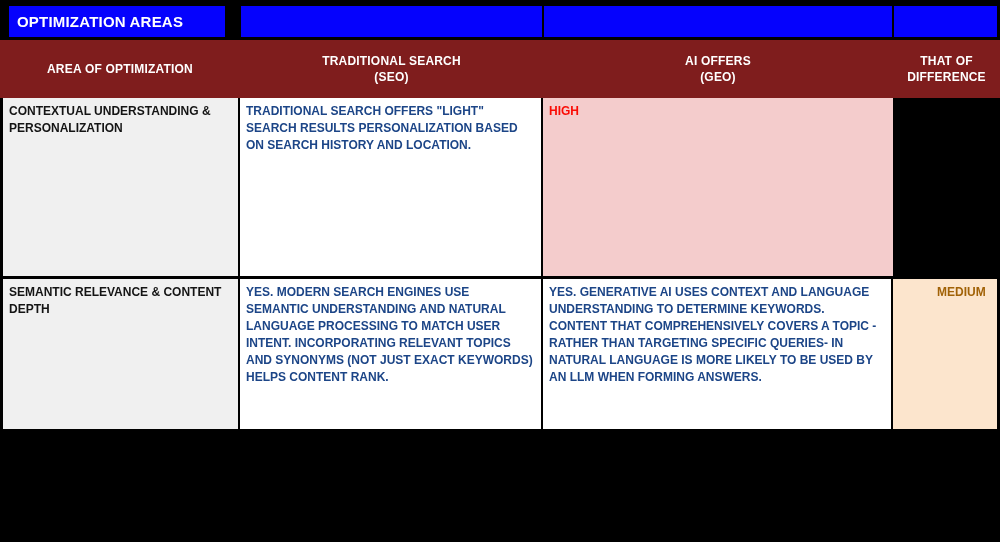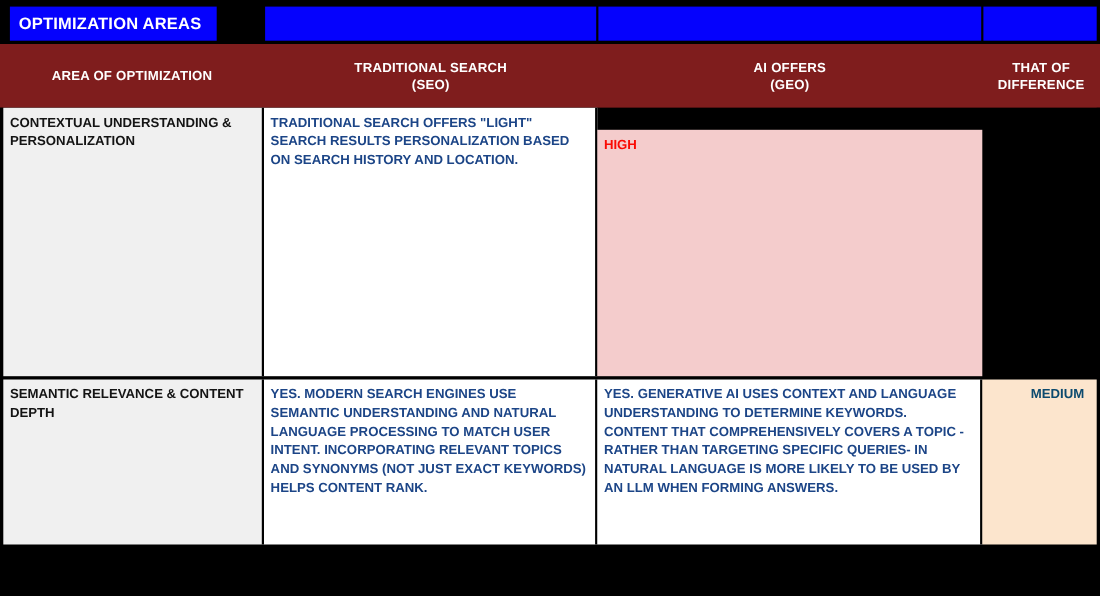--- a/index.html
+++ b/index.html
@@ -27,21 +27,21 @@
     position: absolute;
     top: 0; left: 0;
     width: 1000px; height: 40px;
     background: #000;
   }
   .title-cell {
     position: absolute;
     top: 6px; height: 31px;
     background: #0502fd;
   }
-  .title-cell.c1 { left: 9px;   width: 188px; }
+  .title-cell.c1 { left: 9px;   width: 216px; }
   .title-cell.c2 { left: 241px; width: 301px; }
   .title-cell.c3 { left: 544px; width: 348px; }
   .title-cell.c4 { left: 894px; width: 103px; }
   .title-text {
     color: #ffffff;
     font-size: 15px;
     line-height: 31px;
     padding-left: 8px;
     letter-spacing: 0.2px;
     white-space: nowrap;
@@ -75,21 +75,21 @@
     width: 1000px; height: 444px;
     background: #000;
     border-left: 3px solid #000;
     border-right: 3px solid #000;
   }
   .row {
     display: grid;
     grid-template-columns: 237px 303px 350px 104px;
     border-bottom: 3px solid #000;
   }
-  .row.r1 { height: 247px; }
+  .row.r1 { height: 181px; }
   .row.r2 { height: 153px; }
   .cell {
     padding: 5px 6px 4px 6px;
     font-size: 12px;
     line-height: 17px;
     border-right: 2px solid #000;
     overflow: hidden;
   }
   .cell.area { background: #f0f0f0; color: #141414; }
   .cell.seo, .cell.geo { background: #ffffff; color: #1c4587; }
@@ -117,22 +117,22 @@
     <div class="header-cell">AI OFFERS
 (GEO)</div>
     <div class="header-cell">THAT OF
 DIFFERENCE</div>
   </div>
 
   <div class="body">
     <div class="row r1">
       <div class="cell area">CONTEXTUAL UNDERSTANDING &amp; PERSONALIZATION</div>
       <div class="cell seo">TRADITIONAL SEARCH OFFERS "LIGHT" SEARCH RESULTS PERSONALIZATION BASED ON SEARCH HISTORY AND LOCATION.</div>
-      <div class="cell diff" style="color: rgb(250, 11, 4); background-color: rgb(244, 204, 204); margin-top: 20px;">HIGH</div>
+      <div class="cell diff" style="color: rgb(250, 11, 4); background-color: rgb(244, 204, 204);">HIGH</div>
     </div>
     <div class="row r2">
       <div class="cell area">SEMANTIC RELEVANCE &amp; CONTENT DEPTH</div>
       <div class="cell seo">YES. MODERN SEARCH ENGINES USE SEMANTIC UNDERSTANDING AND NATURAL LANGUAGE PROCESSING TO MATCH USER INTENT. INCORPORATING RELEVANT TOPICS AND SYNONYMS (NOT JUST EXACT KEYWORDS) HELPS CONTENT RANK.</div>
       <div class="cell geo">YES. GENERATIVE AI USES CONTEXT AND LANGUAGE UNDERSTANDING TO DETERMINE KEYWORDS. CONTENT THAT COMPREHENSIVELY COVERS A TOPIC -RATHER THAN TARGETING SPECIFIC QUERIES- IN NATURAL LANGUAGE IS MORE LIKELY TO BE USED BY AN LLM WHEN FORMING ANSWERS.</div>
-      <div class="cell diff" style="color: #0c4a6e; background-color: rgb(252, 229, 205); padding-left: 44px;">MEDIUM</div>
+      <div class="cell diff" style="color: #a16207; background-color: rgb(252, 229, 205); padding-left: 44px;">MEDIUM</div>
     </div>
   </div>
 </div>
 
 </body></html>

